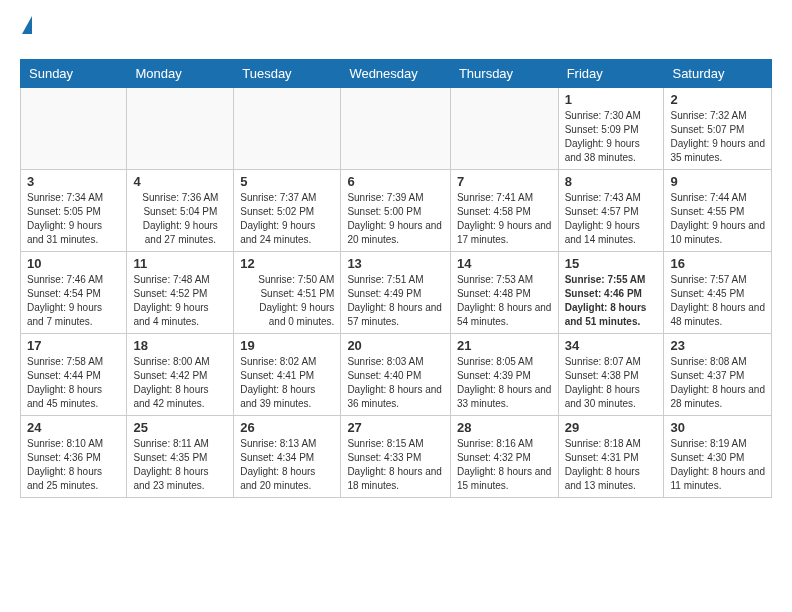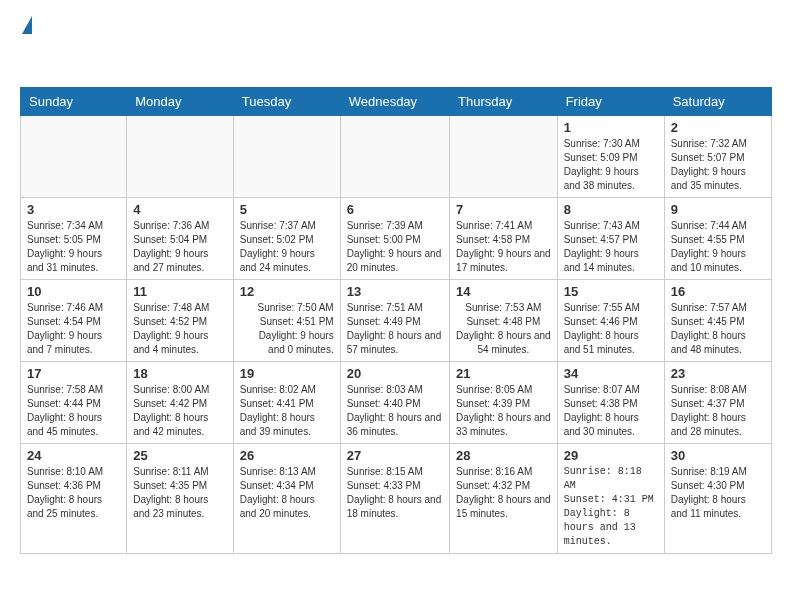--- a/index.html
+++ b/index.html
@@ -16,21 +16,21 @@
     .month-title { font-size: 36px; font-weight: normal; color: #333; }
     .location { font-size: 16px; color: #555; }
     
     .calendar { width: 100%; border-collapse: collapse; margin: 0 10px; width: calc(100% - 20px); margin-left: 10px; }
     .calendar th { background: #1a6faf; color: white; text-align: left; padding: 6px 8px; font-size: 13px; font-weight: normal; border: 1px solid #1a6faf; }
     .calendar td { border: 1px solid #ccc; vertical-align: top; padding: 4px 6px; width: 113px; font-size: 11px; color: #333; background: #fff; min-height: 80px; height: 80px; }
     .calendar td.empty { background: #f9f9f9; }
     .day-num { font-size: 13px; font-weight: bold; display: block; margin-bottom: 2px; }
     .day-info { font-size: 10px; line-height: 1.4; color: #333; }
     
-    .calendar-wrapper { padding: 17px 10px 10px 10px; margin-top: 28px; }
+    .calendar-wrapper { padding: 17px 10px 10px 10px; }
   </style>
 </head>
 <body>
 
 <div class="header">
   <div class="logo">
     <div class="logo-text">
       <span class="logo-general"></span>
       <span class="logo-triangle"></span>
     </div>
@@ -77,21 +77,21 @@
         </tr>
         <tr>
           <td>
             <span class="day-num">3</span>
             <div class="day-info" style="white-space: pre-line;">Sunrise: 7:34 AM
 Sunset: 5:05 PM
 Daylight: 9 hours and 31 minutes.</div>
           </td>
           <td>
             <span class="day-num">4</span>
-            <div class="day-info" style="white-space: pre-line;">Sunrise: 7:36 AM
+            <div class="day-info" style="white-space: pre-line; text-align: center;">Sunrise: 7:36 AM
 Sunset: 5:04 PM
 Daylight: 9 hours and 27 minutes.</div>
           </td>
           <td>
             <span class="day-num">5</span>
             <div class="day-info" style="white-space: pre-line;">Sunrise: 7:37 AM
 Sunset: 5:02 PM
 Daylight: 9 hours and 24 minutes.</div>
           </td>
           <td>
@@ -139,27 +139,27 @@
 Daylight: 9 hours and 0 minutes.</div>
           </td>
           <td>
             <span class="day-num">13</span>
             <div class="day-info" style="white-space: pre-line;">Sunrise: 7:51 AM
 Sunset: 4:49 PM
 Daylight: 8 hours and 57 minutes.</div>
           </td>
           <td>
             <span class="day-num">14</span>
-            <div class="day-info" style="white-space: pre-line; text-align: center;">Sunrise: 7:53 AM
+            <div class="day-info" style="white-space: pre-line;">Sunrise: 7:53 AM
 Sunset: 4:48 PM
 Daylight: 8 hours and 54 minutes.</div>
           </td>
           <td>
             <span class="day-num">15</span>
-            <div class="day-info" style="white-space: pre-line;">Sunrise: 7:55 AM
+            <div class="day-info" style="white-space: pre-line; font-weight: bold;">Sunrise: 7:55 AM
 Sunset: 4:46 PM
 Daylight: 8 hours and 51 minutes.</div>
           </td>
           <td>
             <span class="day-num">16</span>
             <div class="day-info" style="white-space: pre-line;">Sunrise: 7:57 AM
 Sunset: 4:45 PM
 Daylight: 8 hours and 48 minutes.</div>
           </td>
         </tr>
@@ -233,21 +233,21 @@
 Daylight: 8 hours and 18 minutes.</div>
           </td>
           <td>
             <span class="day-num">28</span>
             <div class="day-info" style="white-space: pre-line;">Sunrise: 8:16 AM
 Sunset: 4:32 PM
 Daylight: 8 hours and 15 minutes.</div>
           </td>
           <td>
             <span class="day-num">29</span>
-            <div class="day-info" style="white-space: pre-line; font-family: Liberation Mono, monospace;">Sunrise: 8:18 AM
+            <div class="day-info" style="white-space: pre-line;">Sunrise: 8:18 AM
 Sunset: 4:31 PM
 Daylight: 8 hours and 13 minutes.</div>
           </td>
           <td>
             <span class="day-num">30</span>
             <div class="day-info" style="white-space: pre-line;">Sunrise: 8:19 AM
 Sunset: 4:30 PM
 Daylight: 8 hours and 11 minutes.</div>
           </td>
         </tr>

